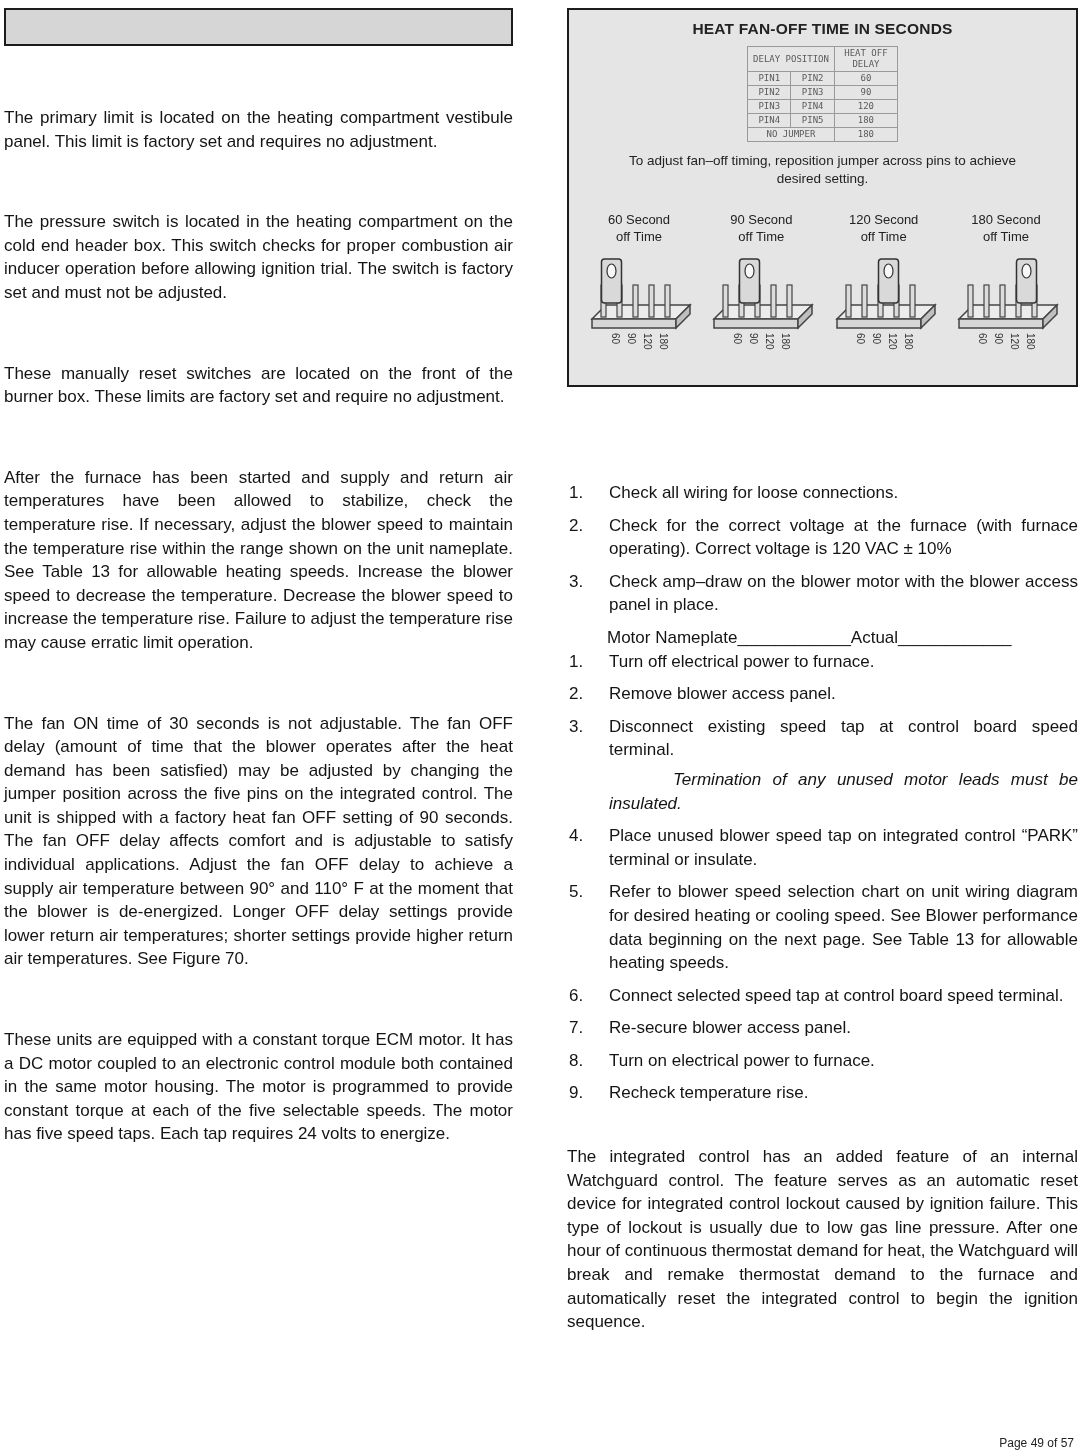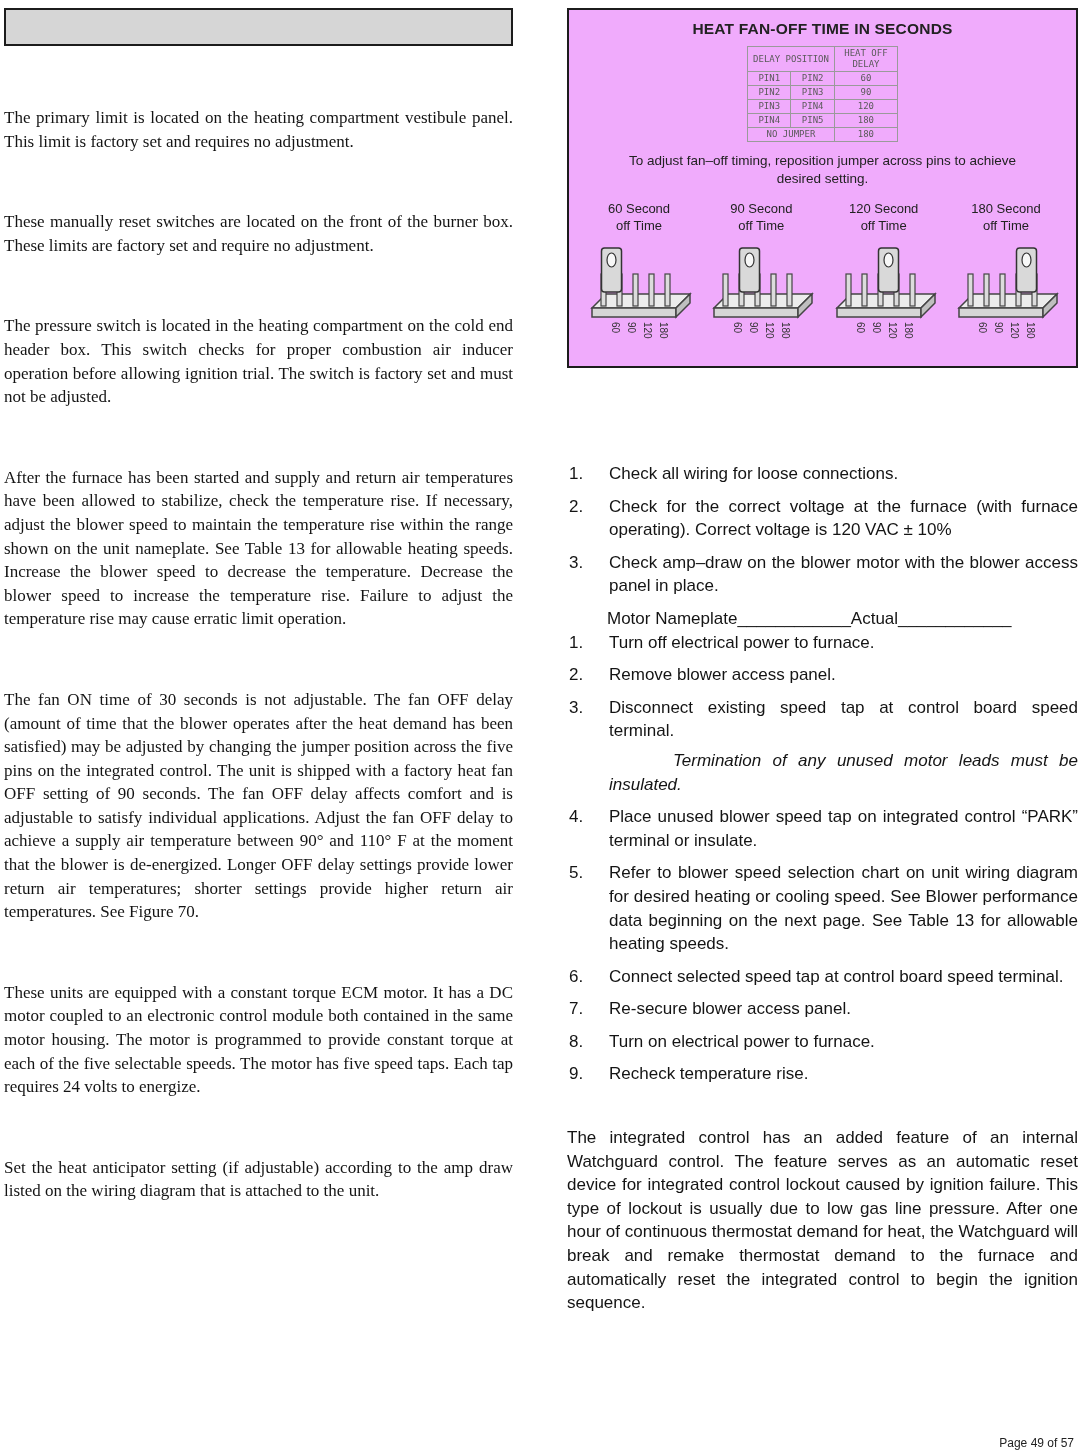--- a/index.html
+++ b/index.html
@@ -2,34 +2,34 @@
 <html><head>
 <meta charset="utf-8">
 <style>
   html,body{margin:0;padding:0;}
   body{
     width:1082px;height:1456px;position:relative;overflow:hidden;
     background:#ffffff;color:#141414;
     font-family:"Liberation Sans",sans-serif;
   }
   .page{display:flex;padding:8px 2px 0 4px;gap:54px;}
-  .col-left{width:509px;flex:none;font-family:Liberation Serif, serif;}
+  .col-left{width:509px;flex:none;}
   .col-right{width:511px;flex:none;}
 
   .redacted-box{height:34px;background:#d6d6d6;border:2px solid #1c1c1c;margin-bottom:60px;}
 
   .para{font-size:17px;line-height:23.6px;text-align:justify;margin:0 0 57px 0;}
 
   
-  .figure{border:2px solid #1c1c1c;background:#f0abfc;padding:10px 6px 20px;margin-bottom:94px;}
+  .figure{border:2px solid #1c1c1c;background:#e5e5e5;padding:10px 6px 28px;margin-bottom:94px;}
   .fig-title{text-align:center;font-weight:bold;font-size:15.5px;color:#222;margin-bottom:8px;letter-spacing:.2px;}
   .fig-table{margin:0 auto;border-collapse:collapse;font-family:"DejaVu Sans Mono",monospace;font-size:9px;color:#5a5a5a;}
   .fig-table td{border:1px solid #9a9a9a;padding:1px 5px;text-align:center;line-height:11px;}
   .fig-table .hdr-delay{width:52px;}
-  .fig-caption{text-align:center;font-size:13.5px;line-height:18px;max-width:392px;margin:10px auto 12px;color:#222;}
+  .fig-caption{text-align:center;font-size:13.5px;line-height:18px;max-width:392px;margin:10px auto 23px;color:#222;}
   .jumper-row{display:flex;justify-content:space-between;padding:0 4px;}
   .jumper{width:120px;text-align:center;}
   .jlabel{font-size:13px;line-height:17px;margin-bottom:2px;color:#222;}
 
   
   .num-item{display:flex;margin-bottom:9px;font-size:17px;line-height:23.6px;}
   .num{width:40px;flex:none;padding-left:2px;}
   .num-text{flex:1;text-align:justify;}
   .note{display:block;font-style:italic;text-indent:64px;margin-top:6px;}
   .motor-line{margin-left:40px;font-size:17px;line-height:23.6px;}
@@ -39,26 +39,25 @@
   .footer{position:absolute;right:8px;bottom:6px;font-size:12px;color:#222;}
 </style>
 </head>
 <body>
 
 <div class="page">
 
   <div class="col-left">
     <div class="redacted-box"></div>
     <p class="para">The primary limit is located on the heating compartment vestibule panel. This limit is factory set and requires no adjustment.</p>
+    <p class="para">The pressure switch is located in the heating compartment on the cold end header box. This switch checks for proper combustion air inducer operation before allowing ignition trial. The switch is factory set and must not be adjusted.</p>
     <p class="para">These manually reset switches are located on the front of the burner box. These limits are factory set and require no adjustment.</p>
-    <p class="para">The pressure switch is located in the heating compartment on the cold end header box. This switch checks for proper combustion air inducer operation before allowing ignition trial. The switch is factory set and must not be adjusted.</p>
     <p class="para">After the furnace has been started and supply and return air temperatures have been allowed to stabilize, check the temperature rise. If necessary, adjust the blower speed to maintain the temperature rise within the range shown on the unit nameplate. See Table 13 for allowable heating speeds. Increase the blower speed to decrease the temperature. Decrease the blower speed to increase the temperature rise. Failure to adjust the temperature rise may cause erratic limit operation.</p>
     <p class="para">The fan ON time of 30 seconds is not adjustable. The fan OFF delay (amount of time that the blower operates after the heat demand has been satisfied) may be adjusted by changing the jumper position across the five pins on the integrated control. The unit is shipped with a factory heat fan OFF setting of 90 seconds. The fan OFF delay affects comfort and is adjustable to satisfy individual applications. Adjust the fan OFF delay to achieve a supply air temperature between 90° and 110° F at the moment that the blower is de-energized. Longer OFF delay settings provide lower return air temperatures; shorter settings provide higher return air temperatures. See Figure 70.</p>
     <p class="para">These units are equipped with a constant torque ECM motor. It has a DC motor coupled to an electronic control module both contained in the same motor housing. The motor is programmed to provide constant torque at each of the five selectable speeds. The motor has five speed taps. Each tap requires 24 volts to energize.</p>
-    <p class="para">Set the heat anticipator setting (if adjustable) according to the amp draw listed on the wiring diagram that is attached to the unit.</p>
   </div>
 
   <div class="col-right">
 
     <div class="figure">
       <div class="fig-title">HEAT FAN-OFF TIME IN SECONDS</div>
 
       <table class="fig-table">
         <tbody>
           <tr>

